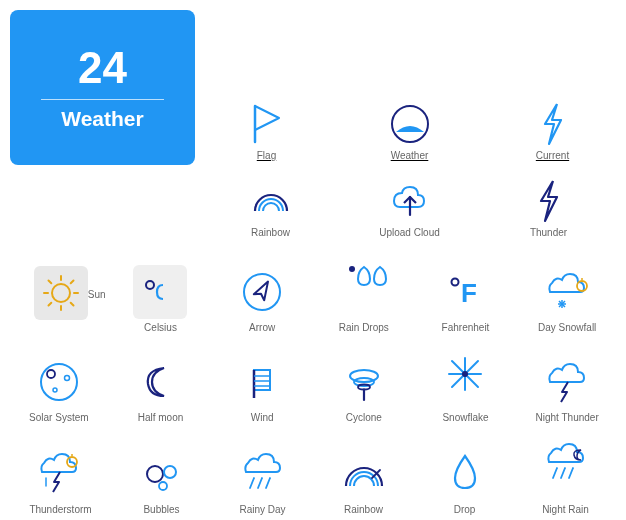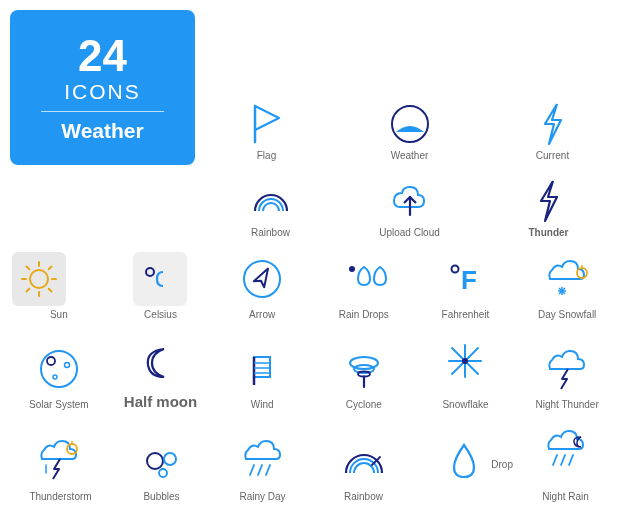--- a/index.html
+++ b/index.html
@@ -16,26 +16,25 @@
   </style>
 </head>
 <body>
 
 <div style="width:626px;height:520px;background:#fff;padding:10px;display:flex;flex-direction:column;gap:6px;">
 
   <div style="display:flex;gap:8px;align-items:stretch;">
 
     <div style="width:185px;min-width:185px;height:155px;background:#2196F3;border-radius:8px;display:flex;flex-direction:column;align-items:center;justify-content:center;color:white;padding:10px;">
       <div style="font-size:44px;font-weight:bold;line-height:1.1;">24</div>
-      <div style="font-size:21px;font-weight:normal;letter-spacing:2px;">ICONS</div>
       <hr style="width:75%;border:none;border-top:1.5px solid rgba(255,255,255,0.7);margin:7px 0;">
       <div style="font-size:21px;font-weight:bold;">Weather</div>
     </div>
 
-    <div style="flex:1;display:grid;grid-template-columns:repeat(3,1fr);gap:16px;">
+    <div style="flex:1;display:grid;grid-template-columns:repeat(3,1fr);gap:16px;text-decoration:underline;">
 
       <div style="display:flex;flex-direction:column;align-items:center;justify-content:flex-end;padding:8px 4px 4px;">
         <div style="width:52px;height:52px;display:flex;align-items:center;justify-content:center;">
           <svg width="40" height="44" viewBox="0 0 40 44">
             <line x1="8" y1="4" x2="8" y2="40" stroke="#2196F3" stroke-width="2.5" stroke-linecap="round"></line>
             <polygon points="8,4 32,16 8,28" fill="none" stroke="#2196F3" stroke-width="2" stroke-linejoin="round"></polygon>
           </svg>
         </div>
         <span style="font-size:10px;color:#666;text-align:center;">Flag</span>
       </div>
@@ -86,28 +85,28 @@
         </div>
         <span style="font-size:10px;color:#666;text-align:center;">Upload Cloud</span>
       </div>
 
       <div style="display:flex;flex-direction:column;align-items:center;justify-content:flex-end;padding:4px 4px 4px;">
         <div style="width:52px;height:52px;display:flex;align-items:center;justify-content:center;">
           <svg width="32" height="44" viewBox="0 0 32 44">
             <polyline points="20,2 8,22 17,22 12,42 24,18 15,18 20,2" fill="none" stroke="#1a237e" stroke-width="2.2" stroke-linejoin="round"></polyline>
           </svg>
         </div>
-        <span style="font-size:10px;color:#666;text-align:center;font-weight:bold;">Thunder</span>
+        <span style="font-size:10px;color:#666;text-align:center;">Thunder</span>
       </div>
     </div>
   </div>
 
   <div style="display:grid;grid-template-columns:repeat(6,1fr);gap:4px;">
 
-    <div style="display:flex;flex-direction:column;justify-content:flex-end;padding:4px 2px 4px;">
+    <div style="display:flex;flex-direction:row;align-items:center;justify-content:flex-end;padding:4px 2px 4px;">
       <div style="width:54px;height:54px;display:flex;align-items:center;justify-content:center;background:#e8e8e8;border-radius:6px;">
         <svg width="42" height="42" viewBox="0 0 42 42">
           <circle cx="21" cy="21" r="9" fill="none" stroke="#e6a817" stroke-width="2"></circle>
           <line x1="21" y1="4" x2="21" y2="8" stroke="#e6a817" stroke-width="2" stroke-linecap="round"></line>
           <line x1="21" y1="34" x2="21" y2="38" stroke="#e6a817" stroke-width="2" stroke-linecap="round"></line>
           <line x1="4" y1="21" x2="8" y2="21" stroke="#e6a817" stroke-width="2" stroke-linecap="round"></line>
           <line x1="34" y1="21" x2="38" y2="21" stroke="#e6a817" stroke-width="2" stroke-linecap="round"></line>
           <line x1="8.5" y1="8.5" x2="11.3" y2="11.3" stroke="#e6a817" stroke-width="2" stroke-linecap="round"></line>
           <line x1="30.7" y1="30.7" x2="33.5" y2="33.5" stroke="#e6a817" stroke-width="2" stroke-linecap="round"></line>
           <line x1="33.5" y1="8.5" x2="30.7" y2="11.3" stroke="#e6a817" stroke-width="2" stroke-linecap="round"></line>
@@ -130,21 +129,21 @@
     <div style="display:flex;flex-direction:column;align-items:center;justify-content:flex-end;padding:4px 2px 4px;">
       <div style="width:54px;height:54px;display:flex;align-items:center;justify-content:center;">
         <svg width="44" height="44" viewBox="0 0 44 44">
           <circle cx="22" cy="22" r="18" fill="none" stroke="#2196F3" stroke-width="2"></circle>
           <polygon points="22,10 28,28 22,24 16,28" fill="none" stroke="#1a237e" stroke-width="2" stroke-linejoin="round" transform="rotate(30,22,22)"></polygon>
         </svg>
       </div>
       <span style="font-size:10px;color:#666;text-align:center;margin-top:3px;">Arrow</span>
     </div>
 
-    <div style="display:flex;flex-direction:column;align-items:center;justify-content:flex-end;padding:4px 2px 4px;">
+    <div style="display:flex;flex-direction:column;align-items:center;justify-content:flex-end;padding:4px 2px 4px;gap:13px;">
       <div style="width:54px;height:54px;display:flex;align-items:center;justify-content:center;">
         <svg width="44" height="44" viewBox="0 0 44 44">
           <circle cx="10" cy="12" r="3" fill="#1a237e"></circle>
           <path d="M16,22 Q16,14 22,10 Q28,14 28,22 Q28,28 22,28 Q16,28 16,22 Z" fill="none" stroke="#2196F3" stroke-width="2"></path>
           <path d="M32,22 Q32,14 38,10 Q44,14 44,22 Q44,28 38,28 Q32,28 32,22 Z" fill="none" stroke="#2196F3" stroke-width="2"></path>
         </svg>
       </div>
       <span style="font-size:10px;color:#666;text-align:center;margin-top:3px;">Rain Drops</span>
     </div>
 
@@ -187,21 +186,21 @@
       </div>
       <span style="font-size:10px;color:#666;text-align:center;margin-top:3px;">Solar System</span>
     </div>
 
     <div style="display:flex;flex-direction:column;align-items:center;justify-content:flex-end;padding:4px 2px 4px;">
       <div style="width:54px;height:54px;display:flex;align-items:center;justify-content:center;">
         <svg width="40" height="44" viewBox="0 0 40 44">
           <path d="M24,8 Q12,12 12,22 Q12,32 24,36 Q10,36 8,24 Q6,10 24,8 Z" fill="none" stroke="#1a237e" stroke-width="2.2"></path>
         </svg>
       </div>
-      <span style="font-size:15px;color:#666;text-align:center;margin-top:3px;font-weight:bold;">Half moon</span>
+      <span style="font-size:10px;color:#666;text-align:center;margin-top:3px;">Half moon</span>
     </div>
 
     <div style="display:flex;flex-direction:column;align-items:center;justify-content:flex-end;padding:4px 2px 4px;">
       <div style="width:54px;height:54px;display:flex;align-items:center;justify-content:center;">
         <svg width="44" height="44" viewBox="0 0 44 44">
 
           <rect x="14" y="10" width="16" height="20" fill="none" stroke="#2196F3" stroke-width="2"></rect>
           <line x1="14" y1="10" x2="14" y2="38" stroke="#1a237e" stroke-width="2.5"></line>
 
           <line x1="14" y1="16" x2="30" y2="16" stroke="#2196F3" stroke-width="1.5"></line>
@@ -291,21 +290,21 @@
         <svg width="44" height="44" viewBox="0 0 44 44">
           <path d="M4,34 A18,18 0 0,1 40,34" fill="none" stroke="#1a237e" stroke-width="2.2"></path>
           <path d="M8,34 A14,14 0 0,1 36,34" fill="none" stroke="#2196F3" stroke-width="2"></path>
           <path d="M12,34 A10,10 0 0,1 32,34" fill="none" stroke="#2196F3" stroke-width="2"></path>
           <line x1="30" y1="26" x2="38" y2="18" stroke="#1a237e" stroke-width="1.8" stroke-linecap="round"></line>
         </svg>
       </div>
       <span style="font-size:10px;color:#666;text-align:center;margin-top:3px;">Rainbow</span>
     </div>
 
-    <div style="display:flex;flex-direction:row;align-items:center;justify-content:flex-end;padding:4px 2px 4px;">
+    <div style="display:flex;flex-direction:column;align-items:center;justify-content:flex-end;padding:4px 2px 4px;">
       <div style="width:54px;height:54px;display:flex;align-items:center;justify-content:center;">
         <svg width="36" height="44" viewBox="0 0 36 44">
           <path d="M18,4 Q28,18 28,26 Q28,36 18,36 Q8,36 8,26 Q8,18 18,4 Z" fill="none" stroke="#2196F3" stroke-width="2.2"></path>
         </svg>
       </div>
       <span style="font-size:10px;color:#666;text-align:center;margin-top:3px;">Drop</span>
     </div>
 
     <div style="display:flex;flex-direction:column;align-items:center;justify-content:flex-end;padding:4px 2px 4px;">
       <div style="width:54px;height:54px;display:flex;align-items:center;justify-content:center;">

